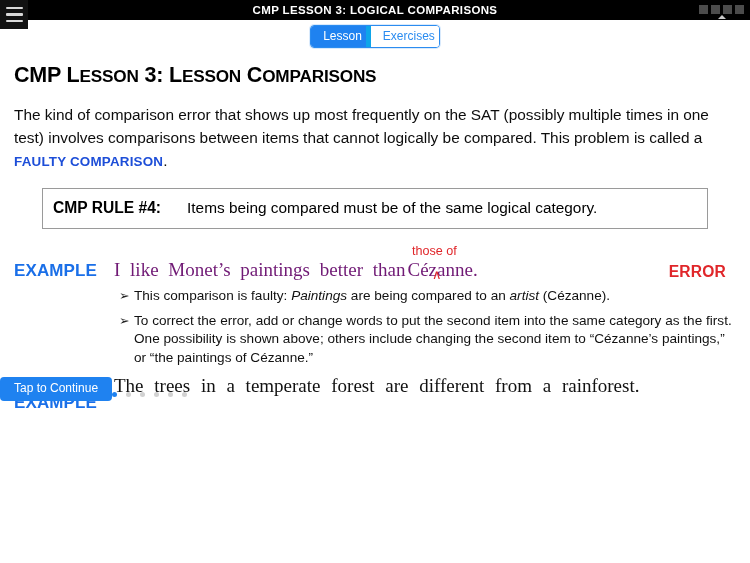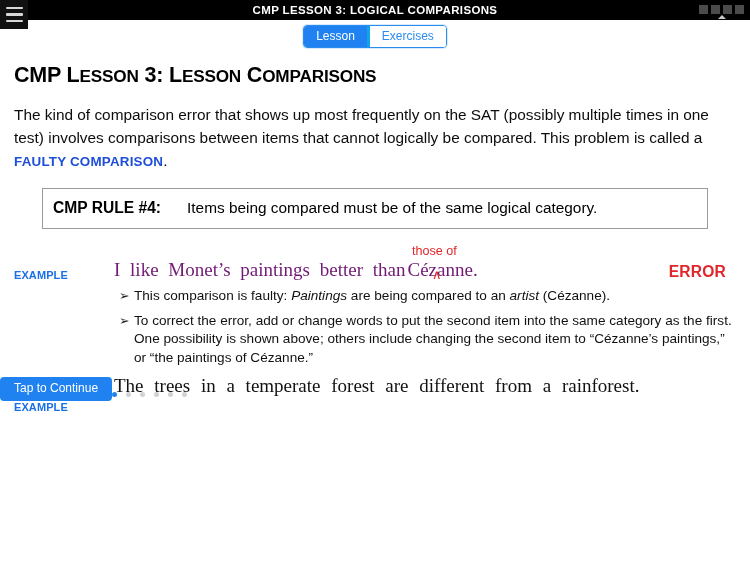--- a/index.html
+++ b/index.html
@@ -87,32 +87,32 @@
   }
   .segmented {
     display: flex;
     border: 1px solid #2b8cf0;
     border-radius: 4px;
     overflow: hidden;
     box-shadow: 0 0 0 1px rgba(43,140,240,0.18);
   }
   .seg {
     font-size: 12px;
-    padding: 3px 12px 4px 12px;
+    padding: 3px 4px 4px 12px;
     line-height: 14px;
     cursor: pointer;
     background: #ffffff;
     color: #2b8cf0;
     white-space: nowrap;
   }
   .seg.active {
     background: #1f82f0;
     color: #ffffff;
   }
-  .seg + .seg { border-left: 3px solid #0ea5e9; }
+  .seg + .seg { border-left: 5px solid #0ea5e9; }
 
   
   .content {
     position: relative;
     padding: 0 14px;
   }
 
   h1.lesson-title {
     margin: 10px 0 0 0;
     font-size: 21.5px;
@@ -164,21 +164,21 @@
     position: relative;
     margin-top: 16px;
     height: 36px;
   }
   .ex-label {
     position: absolute;
     left: 0;
     bottom: 0;
     color: #1a6fe8;
     font-weight: bold;
-    font-size: 11px;
+    font-size: 17px;
     letter-spacing: 0.1px;
   }
   .ex-sentence {
     position: absolute;
     left: 100px;
     bottom: 0;
     font-family: "Liberation Serif", serif;
     font-size: 19px;
     color: #701a75;
     white-space: nowrap;

